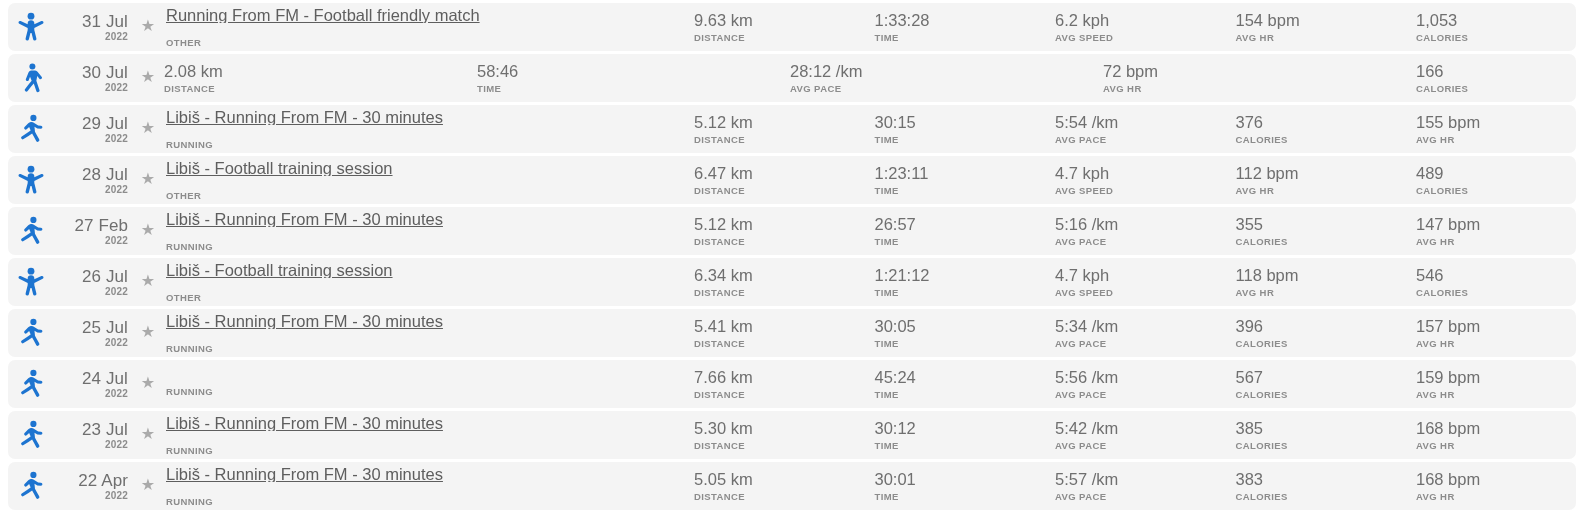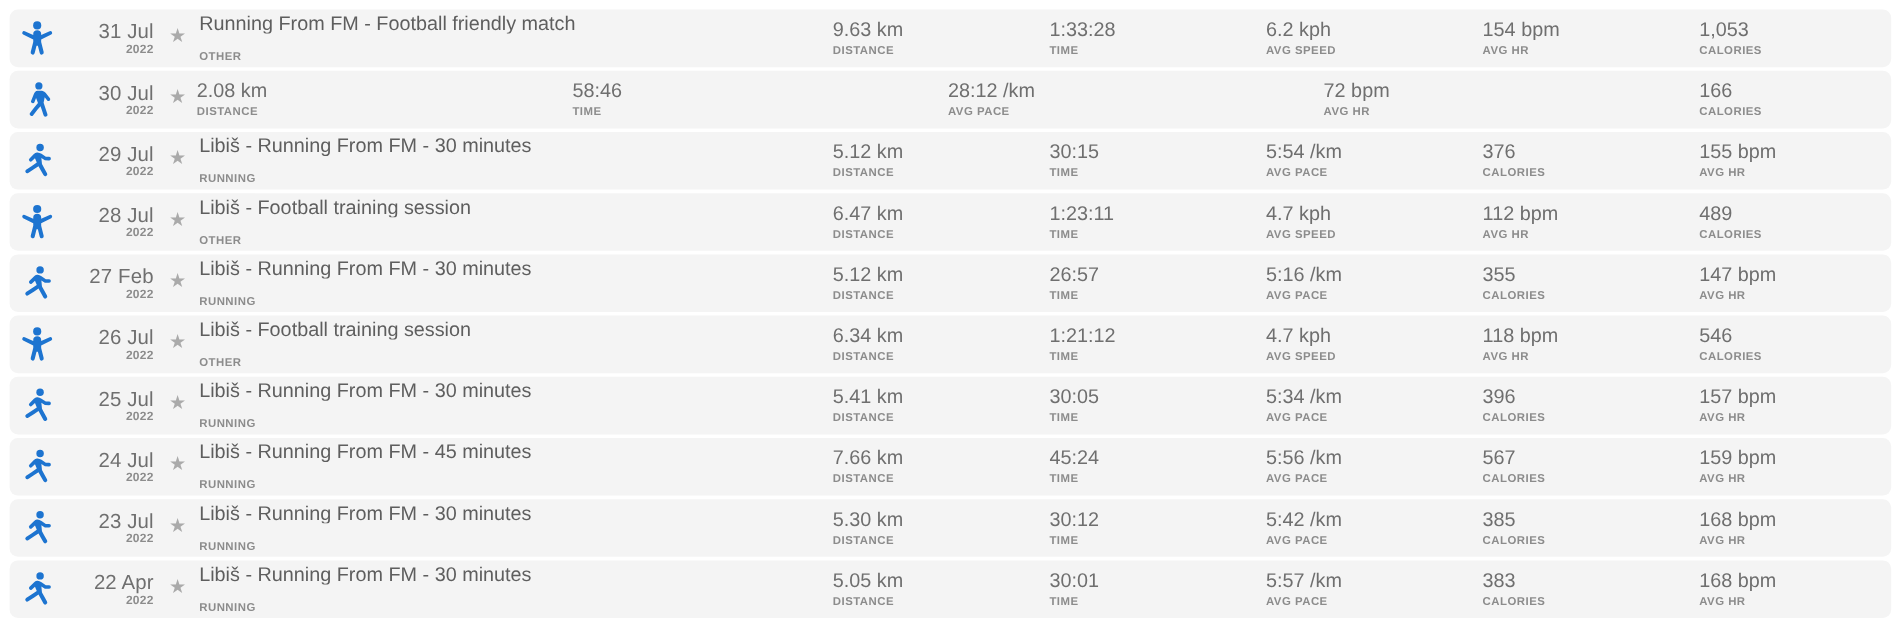--- a/index.html
+++ b/index.html
@@ -5,21 +5,21 @@
   * { box-sizing: border-box; margin: 0; padding: 0; }
   html, body {
     width: 1578px;
     height: 515px;
     background: #ffffff;
     font-family: "Liberation Sans", sans-serif;
     overflow: hidden;
   }
   #activity-list {
     width: 1578px;
-    padding: 8px 0 0 0;
+    padding: 3px 0 0 0;
   }
   .activity-row {
     position: relative;
     height: 48px;
     margin: 0 2px 3px 8px;
     background: #f4f4f4;
     border-radius: 7px;
     display: flex;
     align-items: center;
     cursor: pointer;
@@ -82,20 +82,21 @@
     line-height: 1;
   }
   .activity-title {
     font-size: 16.5px;
     color: #5e5e5e;
     font-weight: 400;
     white-space: nowrap;
     overflow: hidden;
     text-overflow: ellipsis;
     display: block;
+    text-decoration: underline;
   }
   .activity-sport {
     font-size: 9.5px;
     color: #8c8c8c;
     font-weight: 700;
     letter-spacing: .4px;
     display: block;
     margin-top: 15px;
   }
 
@@ -407,21 +408,20 @@
           <circle cx="15.4" cy="3.9" r="3.1" fill="currentColor"></circle>
           <path fill="currentColor" d="M12.8 8.0c-1.0.15-1.8.6-2.55 1.35L6.6 13.0a1.5 1.5 0 0 0 2.05 2.2l2.5-2.3 1.5 3.6-4.4 3.0-4.5 2.9a1.62 1.62 0 0 0 1.75 2.72l5.0-3.2 3.6-2.4 1.7 3.1 2.4 4.3a1.7 1.7 0 0 0 2.98-1.64l-2.3-4.1-1.9-3.5-.5-5.0 2.9 1.9 3.5.1a1.5 1.5 0 0 0 .07-3.0l-2.75-.07-3.6-2.4c-1.1-.72-2.2-1.2-3.3-1.2z"></path>
         </svg>
       </div>
       <div class="date-block">
         <span class="date-day">24 Jul</span>
         <span class="date-year">2022</span>
       </div>
       <div class="fav-star">★</div>
       <div class="title-block">
-        <span class="activity-title">Libiš - Running From FM - 45 minutes</span>
         <span class="activity-sport">RUNNING</span>
       </div>
       <div class="metrics">
         <div class="metric">
           <span class="metric-value">7.66 km</span>
           <span class="metric-label">DISTANCE</span>
         </div>
         <div class="metric">
           <span class="metric-value">45:24</span>
           <span class="metric-label">TIME</span>

